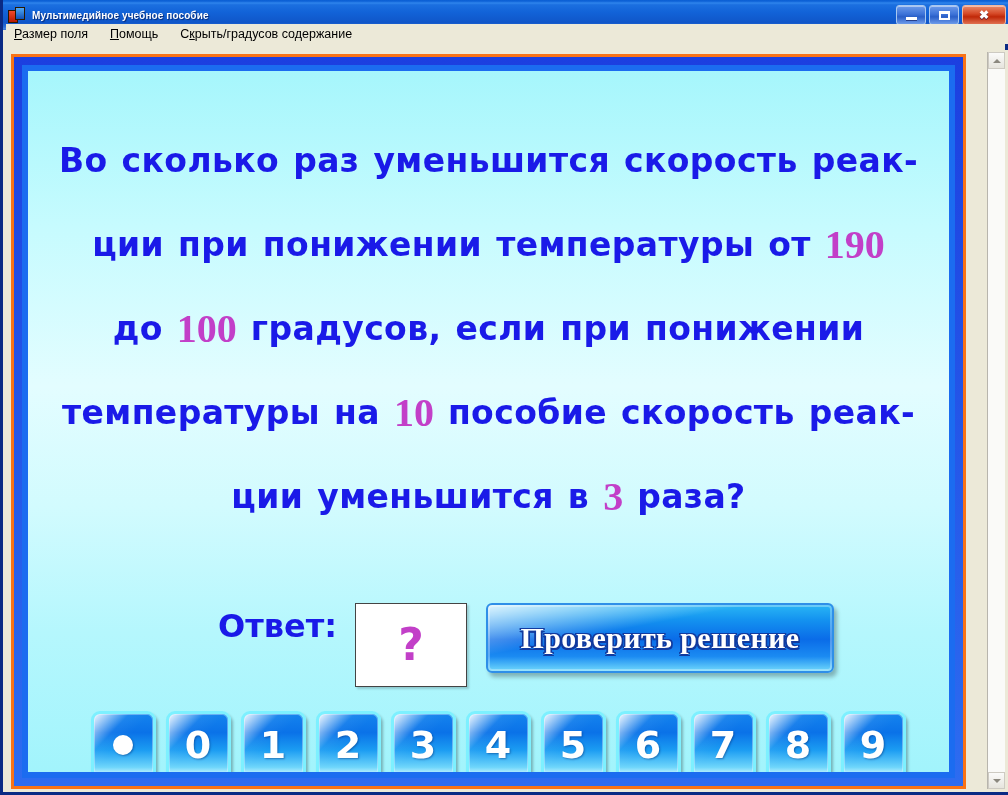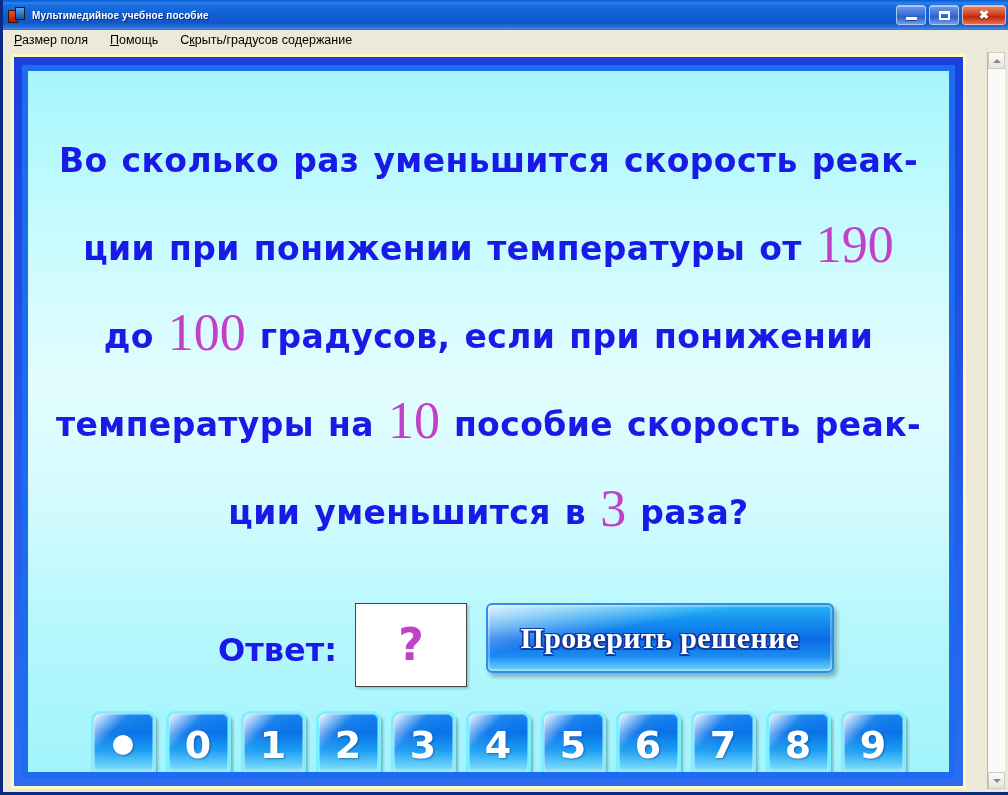--- a/index.html
+++ b/index.html
@@ -98,21 +98,21 @@
   }
   .tb-glyph-close {
     color: #fff; font-size: 12px; font-weight: bold; line-height: 1;
     font-family: "Liberation Sans", sans-serif;
     text-shadow: 0 1px 0 rgba(0,0,60,.6);
   }
 
   
   .menubar {
     position: absolute;
-    left: 3px; top: 30px;
+    left: 3px; top: 24px;
     width: 1002px;
     height: 20px;
     background: #ece9d8;
     display: flex;
     align-items: center;
     padding-left: 6px;
     box-sizing: border-box;
   }
   .menu-item {
     font-size: 12.5px;
@@ -132,21 +132,21 @@
     background: #ece9d8;
     box-sizing: border-box;
   }
 
   
   .frame-outer {
     position: absolute;
     left: 5px; top: 4px;
     width: 955px;
     height: 735px;
-    background: #fef9c3;
+    background: #f97316;
     box-sizing: border-box;
   }
   .frame-mid {
     position: absolute;
     left: 3px; top: 3px;
     right: 3px; bottom: 3px;
     background: linear-gradient(to bottom, #1c3fe0, #2d6cf0);
     box-sizing: border-box;
   }
   .frame-in {
@@ -177,36 +177,36 @@
     font-weight: bold;
     font-size: 33px;
     line-height: 84px;
     letter-spacing: .4px;
   }
   .qline { white-space: nowrap; }
   .qline .sp { display: inline-block; width: 14px; }
   .num {
     color: #c23fc8;
     font-family: "Liberation Serif", "DejaVu Serif", serif;
-    font-weight: normal;
-    font-size: 52px;
+    font-weight: bold;
+    font-size: 40px;
     letter-spacing: 0;
     vertical-align: -2px;
   }
 
   
   .answer-row {
     position: absolute;
     left: 0; top: 524px;
     width: 100%;
     height: 110px;
   }
   .answer-label {
     position: absolute;
-    left: 190px; top: 36px;
+    left: 190px; top: 12px;
     color: #1a1ae8;
     font-family: "DejaVu Sans", "Liberation Sans", sans-serif;
     font-weight: bold;
     font-size: 32px;
   }
   .answer-box {
     position: absolute;
     left: 327px; top: 8px;
     width: 110px; height: 82px;
     background: #ffffff;

